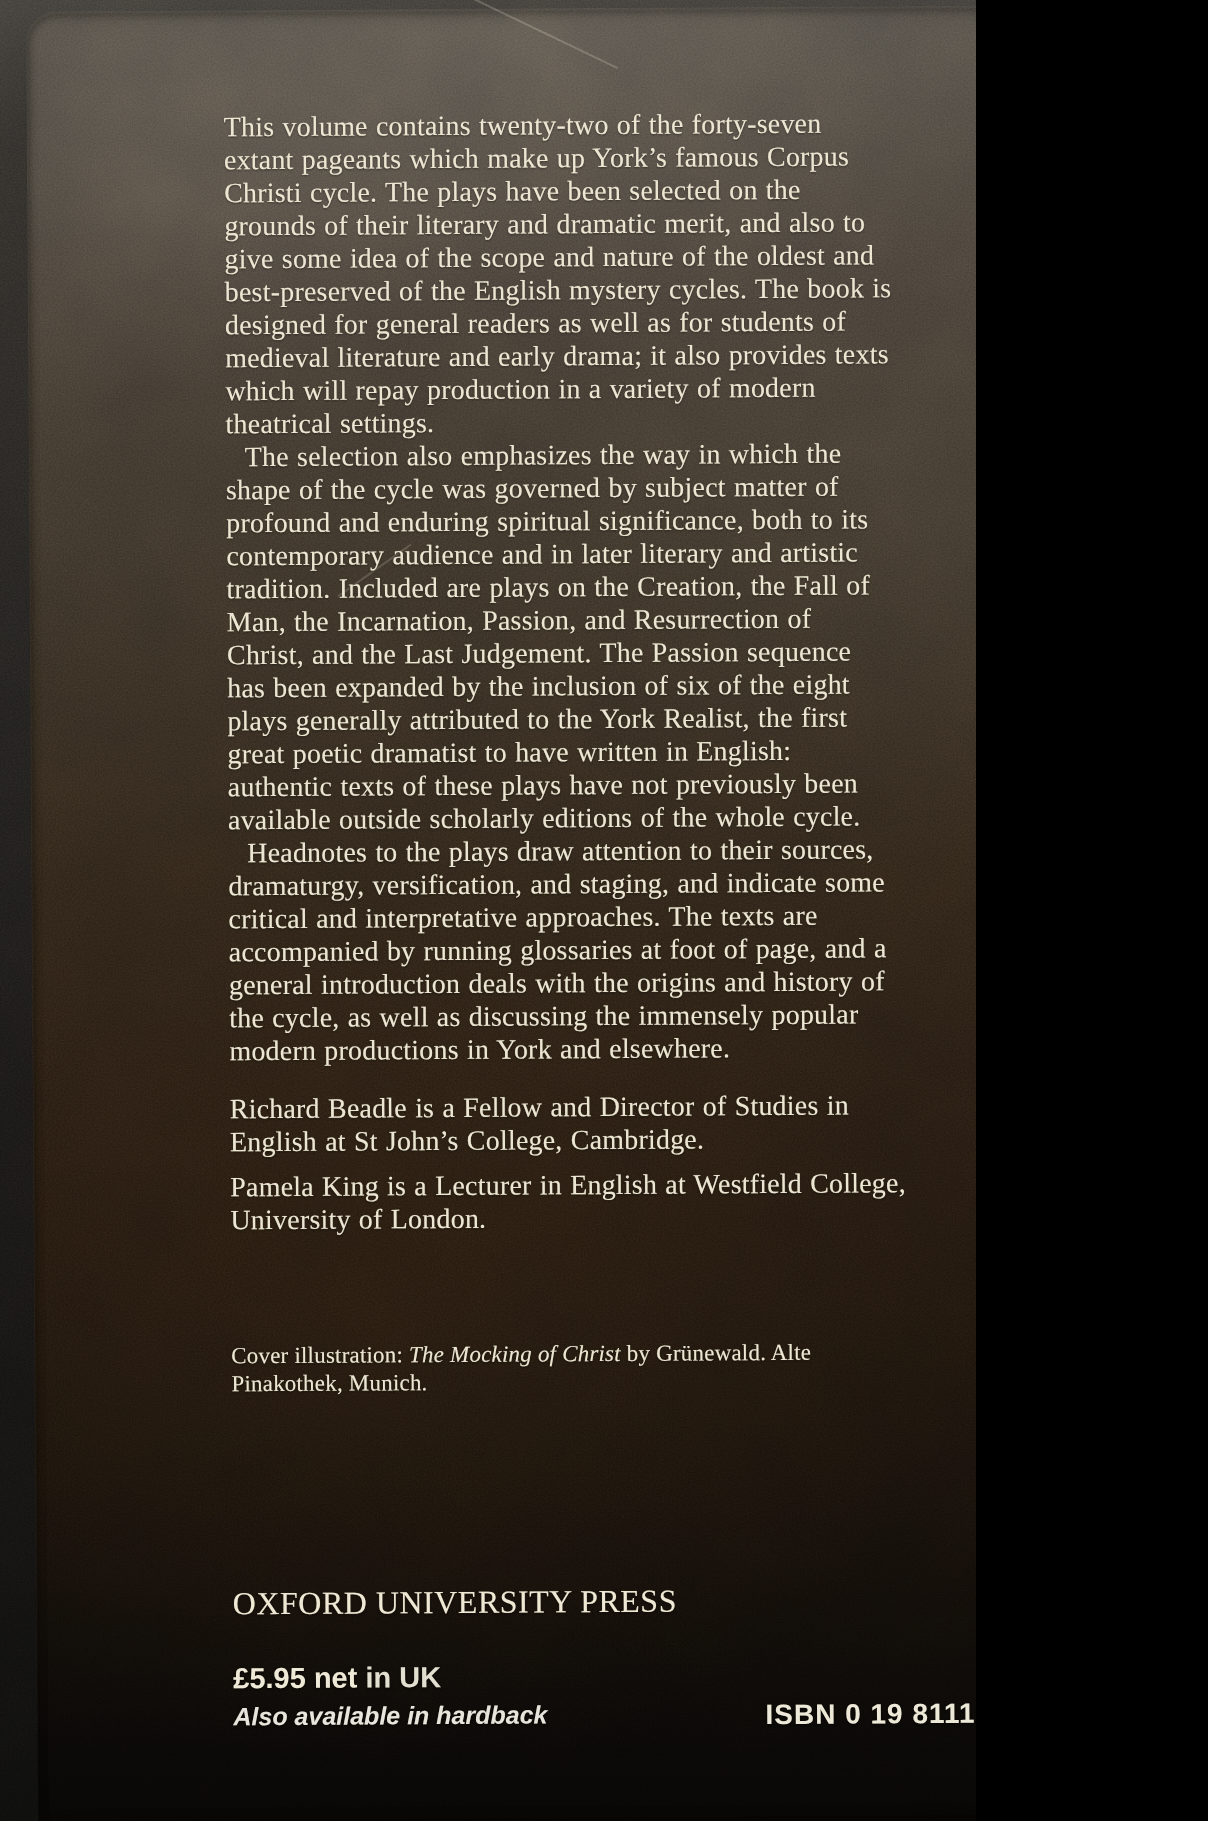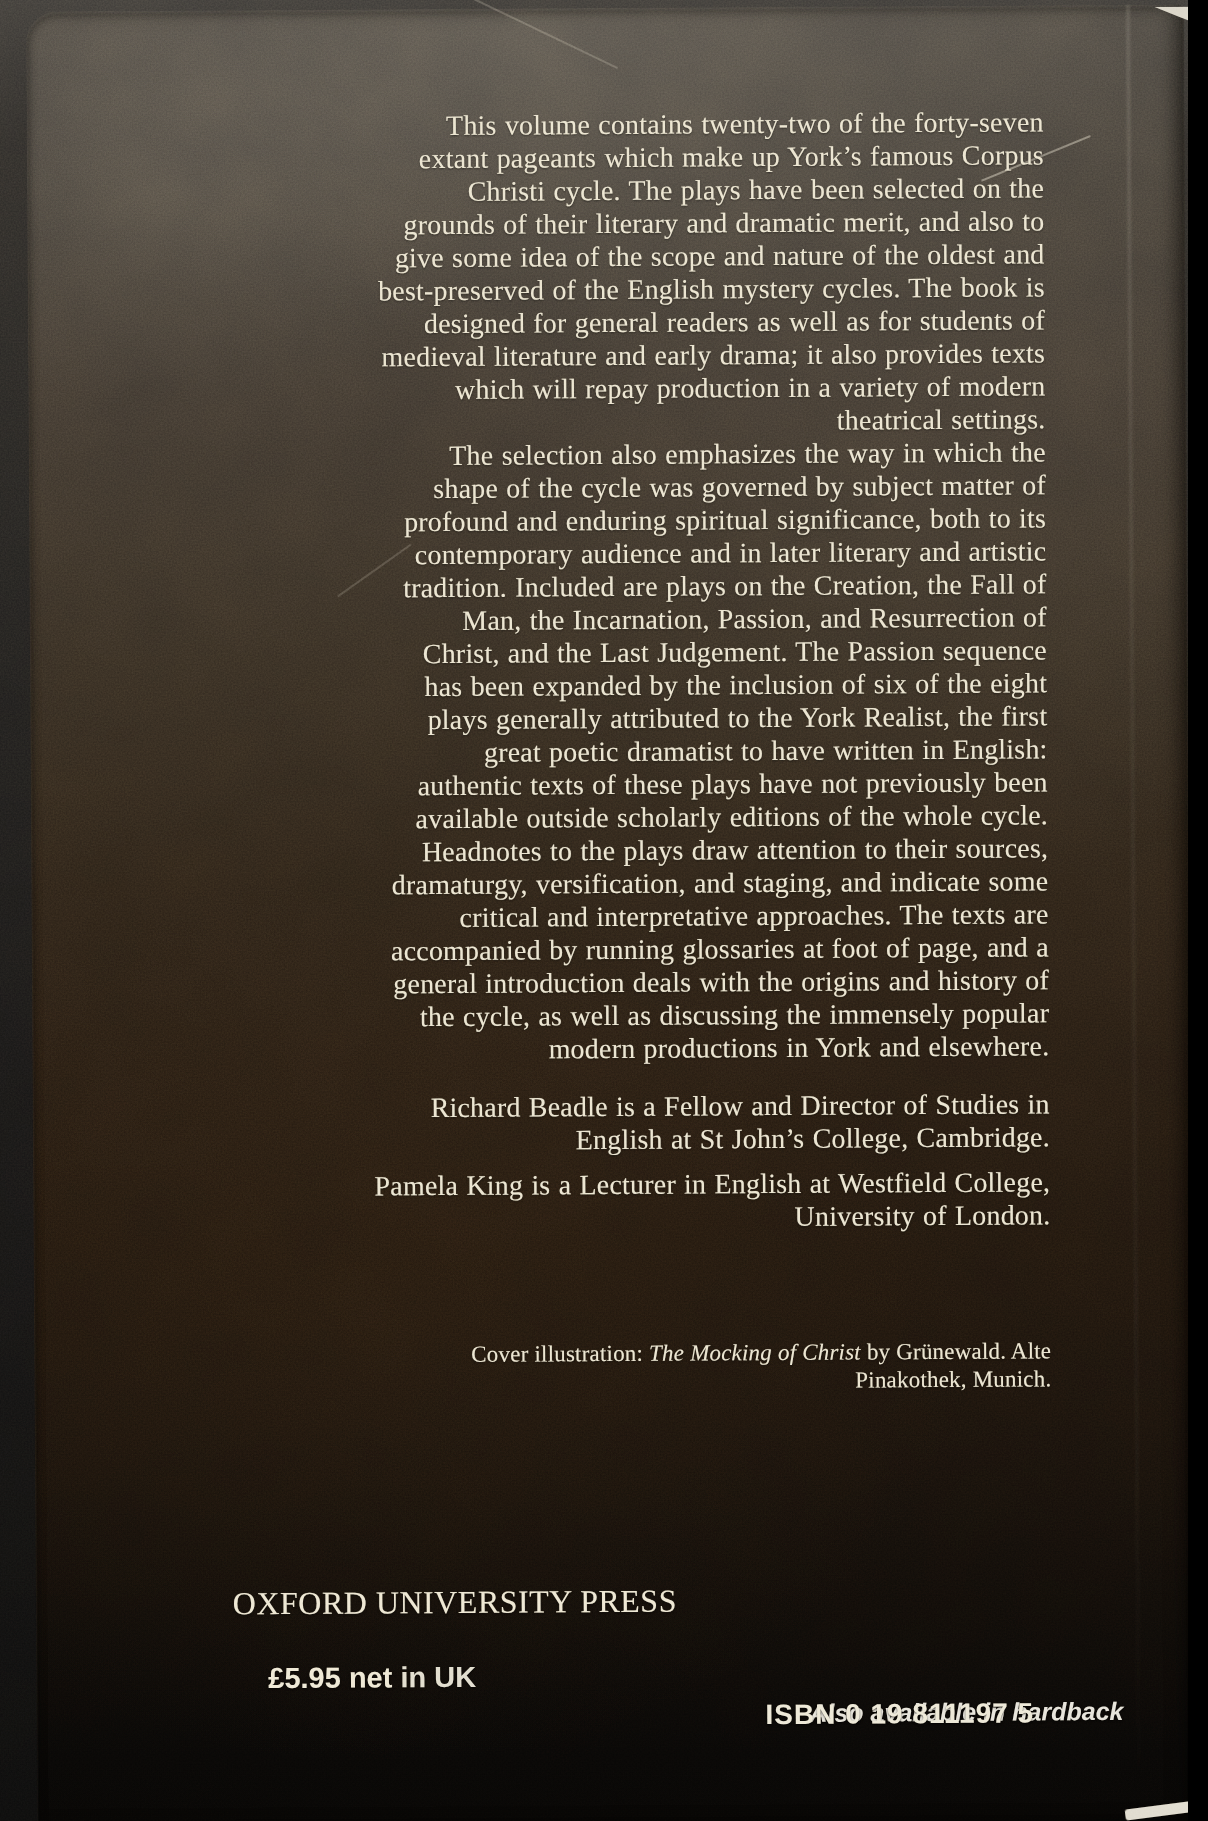--- a/index.html
+++ b/index.html
@@ -1,22 +1,21 @@
 <!DOCTYPE html>
 <html><head>
 <meta charset="utf-8">
 <style>
   html,body{margin:0;padding:0;background:#000;}
   .stage{
     position:relative;
-    width:1188px;height:1821px;
+    width:976px;height:1821px;
     overflow:hidden;
     background:linear-gradient(180deg,#3a3836 0%,#2b2927 8%,#201f1e 28%,#151414 58%,#0b0b0b 100%);
     font-family:"Liberation Serif","DejaVu Serif",serif;
-    text-align:right;
   }
   
   .cover{
     position:absolute;left:26px;top:8px;width:1158px;height:1819px;
     border-top-left-radius:32px;border-top-right-radius:6px;
     transform:rotate(-0.35deg);
     transform-origin:50% 0%;
     background:
       radial-gradient(900px 420px at 42% 2%, rgba(150,143,132,0.18), rgba(0,0,0,0) 70%),
       radial-gradient(500px 300px at 12% 10%, rgba(160,152,140,0.10), rgba(0,0,0,0) 70%),
@@ -76,21 +75,21 @@
     font-size:32px;letter-spacing:0.5px;color:#ece5d0;
     text-shadow:0 0 1px rgba(233,226,205,0.3), 0 1px 2px rgba(0,0,0,0.7);
     white-space:nowrap;
   }
   .price-row{
     position:absolute;left:197px;top:1652px;
     font-family:"Liberation Sans","DejaVu Sans",sans-serif;
     font-size:29px;color:#e7e2d2;white-space:nowrap;
     text-shadow:0 1px 2px rgba(0,0,0,0.7);
   }
-  .price-bold{font-weight:700;color:#ece6d2;margin-left:35px;}
+  .price-bold{font-weight:700;color:#ece6d2;}
   .price-rest{font-weight:700;color:#dedacb;}
   .avail-row{position:absolute;left:197px;top:1692px;width:890px;white-space:nowrap;}
   .hardback{
     display:inline-block;
     font-family:"Liberation Sans","DejaVu Sans",sans-serif;
     font-style:italic;font-weight:700;font-size:25px;color:#e4e1d8;
     text-shadow:0 1px 2px rgba(0,0,0,0.7);
   }
   .isbn{
     position:absolute;left:532px;top:0;

